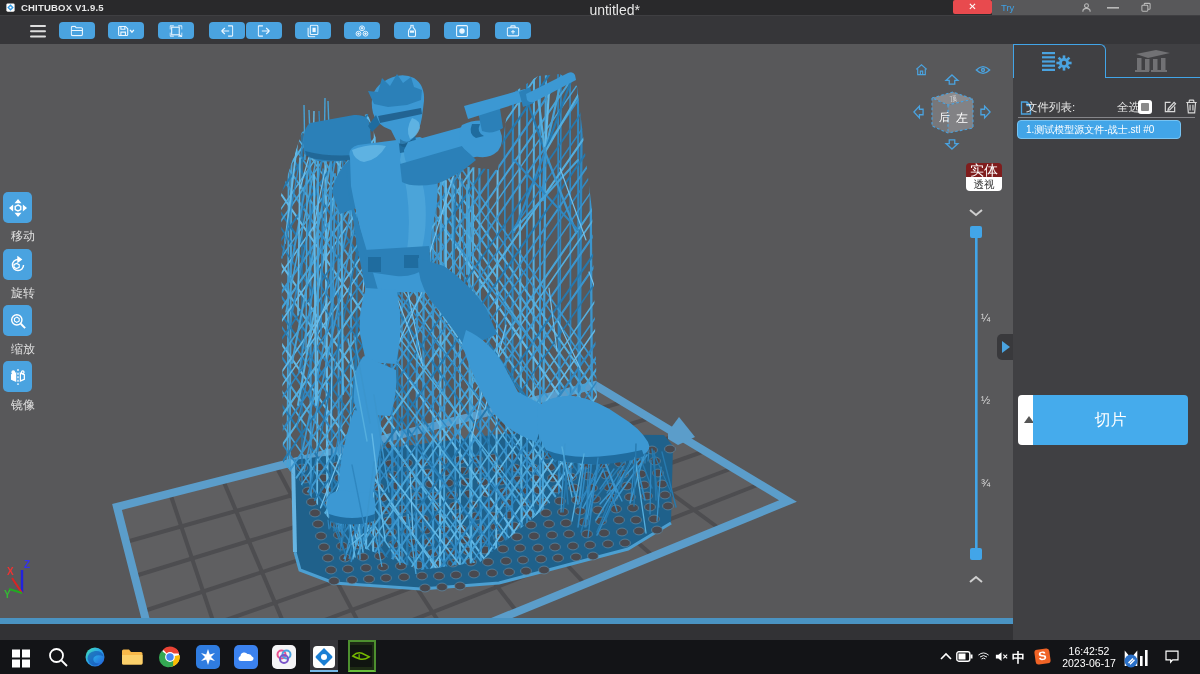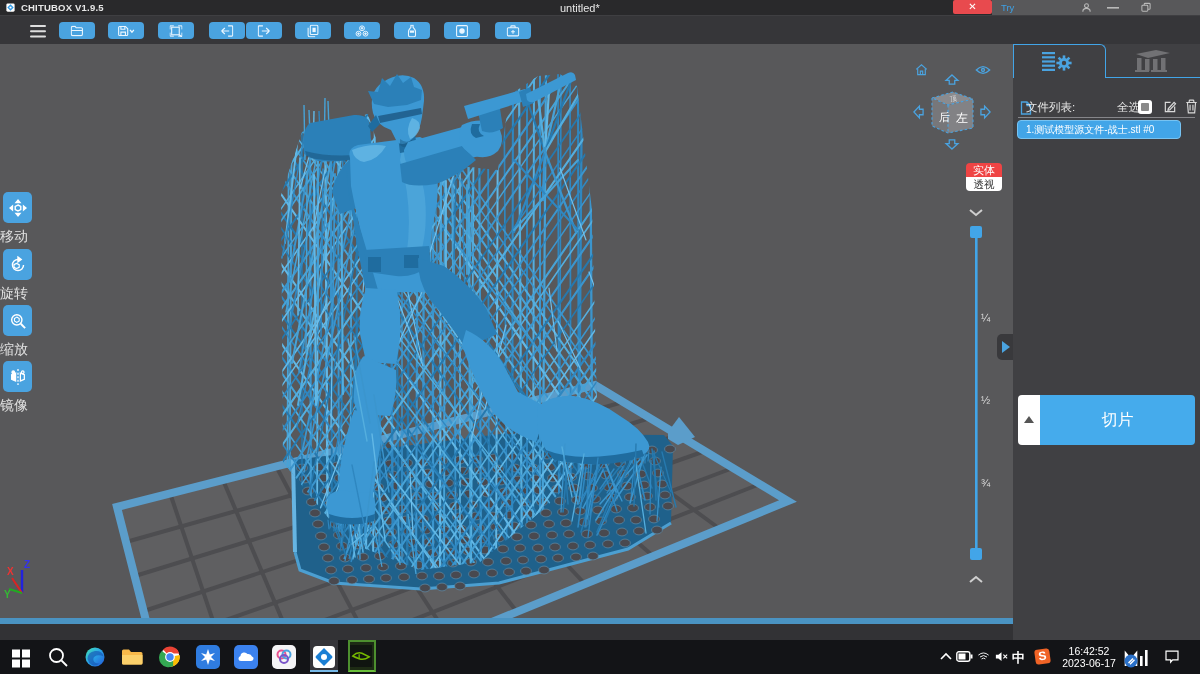--- a/index.html
+++ b/index.html
@@ -1,43 +1,43 @@
 <!DOCTYPE html>
 <html><head><meta charset="utf-8">
 <style>
 *{margin:0;padding:0;box-sizing:border-box}
 body{width:1200px;height:674px;overflow:hidden;font-family:"Liberation Sans",sans-serif;background:#58585a;position:relative}
 .abs{position:absolute}
 
 #titlebar{position:absolute;left:0;top:0;width:992px;height:15px;background:#29292b;color:#e8e8e8}
 #titlebar .logo{position:absolute;left:5px;top:2px;width:11px;height:11px}
 #titlebar .appname{position:absolute;left:21px;top:2px;font-size:9.5px;font-weight:bold;letter-spacing:.2px}
-#titlebar .doc{position:absolute;left:560px;top:2px;width:80px;text-align:left;font-size:11px}
+#titlebar .doc{position:absolute;left:560px;top:2px;width:80px;text-align:right;font-size:14px}
 #titlebar .pro{position:absolute;left:1001px;top:2px;font-size:9.5px;font-weight:normal;color:#3ea1e6}
 #close{position:absolute;right:0;top:0;width:39px;height:14px;background:#e84a4e;border-radius:2px;color:#fff;text-align:center;font-size:10px;line-height:13px}
 
 #toolbar{position:absolute;left:0;top:15px;width:1200px;height:29px;background:#363639;border-top:1px solid #3f3f42}
 .tbtn{position:absolute;top:6px;width:36px;height:17px;background:#4aa3e0;border-radius:4px}
 .tbtn svg{position:absolute;left:50%;top:50%;transform:translate(-50%,-50%)}
 
 #viewport{position:absolute;left:0;top:44px;width:1013px;height:596px;background:#58585a;overflow:hidden}
 
 .ltool{position:absolute;left:3px;width:29px;height:31px;background:#4aa3e0;border-radius:5px}
 .ltool svg{position:absolute;left:50%;top:50%;transform:translate(-50%,-50%)}
-.llabel{position:absolute;left:0;width:35px;text-align:left;font-size:14px;color:#e0e0e0}
+.llabel{position:absolute;left:0;width:35px;text-align:right;font-size:12px;color:#e0e0e0}
 
 #rpanel{position:absolute;left:1013px;top:44px;width:187px;height:596px;background:#404043}
 #tabs{position:absolute;left:0;top:0;width:187px;height:34px}
 #tab1{position:absolute;left:0;top:0;width:93px;height:34px;border-top:1px solid #42a5e8;border-right:1px solid #42a5e8;border-left:1px solid #42a5e8;border-radius:0 6px 0 0;background:#404043}
 #tab2{position:absolute;left:93px;top:0;width:94px;height:34px;border-bottom:1px solid #42a5e8}
 .flhead{position:absolute;top:56px;color:#e6e6e6;font-size:11.5px}
 #fitem{position:absolute;left:4px;top:76px;width:164px;height:19px;background:#42a5e8;border:1px solid #77c3f2;border-radius:4px;color:#fff;font-size:10px;line-height:17px;padding-left:8px;white-space:nowrap;overflow:hidden}
 #btnSliceSet{position:absolute;left:5px;top:308px;width:177px;height:31px;background:#565659;border-radius:4px;color:#c9c9c9;font-size:14px;text-align:center;line-height:31px}
 #spin{position:absolute;left:5px;top:351px;width:22px;height:50px;background:#fff;border-radius:4px 0 0 4px}
-#btnSlice{position:absolute;left:27px;top:351px;width:155px;height:50px;background:#45abec;border-radius:0 4px 4px 0;color:#fff;font-size:16px;text-align:center;line-height:50px}
+#btnSlice{position:absolute;left:20px;top:351px;width:155px;height:50px;background:#45abec;border-radius:0 4px 4px 0;color:#fff;font-size:16px;text-align:center;line-height:50px}
 #collapse{position:absolute;left:-16px;top:290px;width:16px;height:26px;background:#39393c;border-radius:5px 0 0 5px}
 
 #taskbar{position:absolute;left:0;top:640px;width:1200px;height:34px;background:#131417;color:#fff}
 .tico{position:absolute;top:5px;width:24px;height:24px}
 #tray{position:absolute;right:0;top:0;height:34px}
 
 svg{display:block}
 </style></head><body>
 
 <div id="titlebar">
@@ -929,21 +929,21 @@
 <g fill="none" stroke="#4aa3e0" stroke-width="1.1" stroke-dasharray="2.6 2.2">
       <polygon points="2,8 23,2 43,9 18,15"></polygon>
       <path d="M2 8 V36 L18 43 L43 38 V9"></path>
       <path d="M18 15 V43"></path>
     </g>
 <text x="9" y="31" font-size="11" fill="#fff" font-family="Liberation Sans">后</text>
 <text x="26" y="32" font-size="12" fill="#fff" font-family="Liberation Sans">左</text>
 <text x="20" y="11" font-size="7" fill="#ddd" font-family="Liberation Sans" transform="rotate(-8 24 9)">顶</text>
 </svg>
 
-<div class="abs" style="left:966px;top:163px;width:36px;height:14px;background:#ef4444;border-radius:4px 4px 0 0;color:#fff;font-size:11px;text-align:center;line-height:14px">实体</div>
+<div class="abs" style="left:966px;top:163px;width:36px;height:14px;background:#7f1d1d;border-radius:4px 4px 0 0;color:#fff;font-size:14px;text-align:center;line-height:14px">实体</div>
 <div class="abs" style="left:966px;top:177px;width:36px;height:14px;background:#fff;border-radius:0 0 4px 4px;color:#333;font-size:10.5px;text-align:center;line-height:14px">透视</div>
 
 <svg class="abs" style="left:966px;top:206px" width="20" height="380" viewBox="0 0 20 380">
 <path d="M4 4 L10 9 L16 4" stroke="#cfcfcf" stroke-width="2" fill="none"></path>
 <rect x="9" y="26" width="2.6" height="328" fill="#42a5e8"></rect>
 <rect x="4" y="20" width="12" height="12" rx="2" fill="#42a5e8"></rect>
 <rect x="4" y="342" width="12" height="12" rx="2" fill="#42a5e8"></rect>
 <path d="M4 376 L10 371 L16 376" stroke="#cfcfcf" stroke-width="2" fill="none"></path>
 </svg>
 <div class="abs" style="left:981px;top:312px;color:#ddd;font-size:11px">¼</div>

